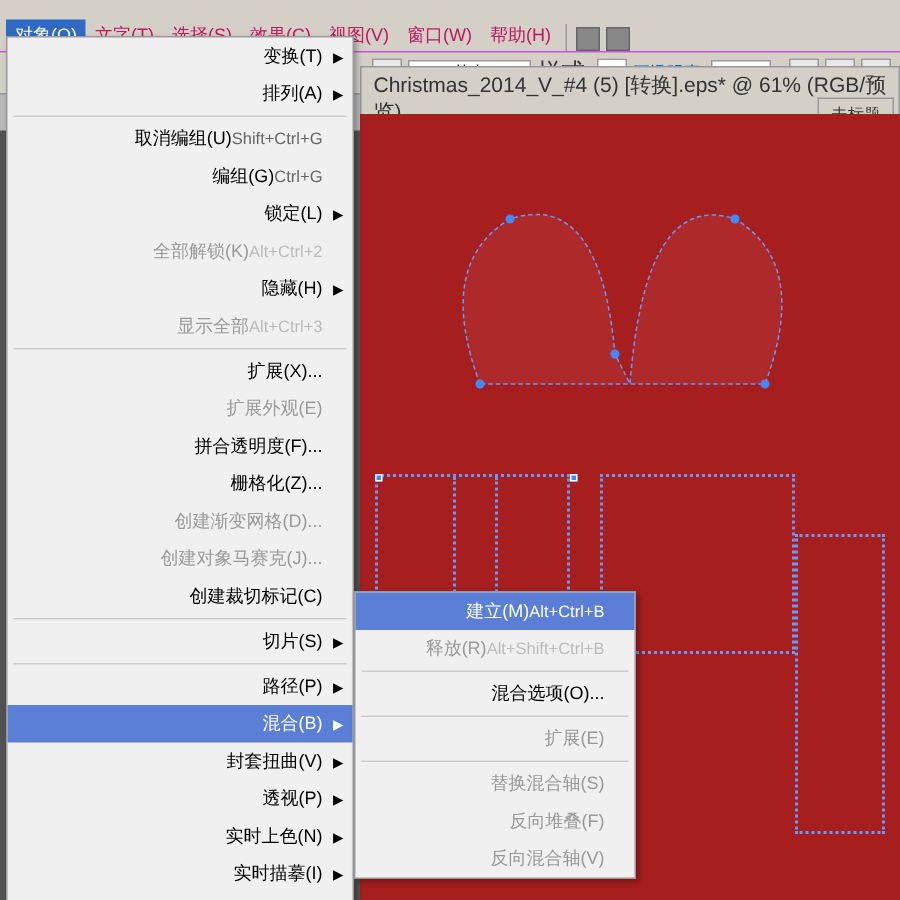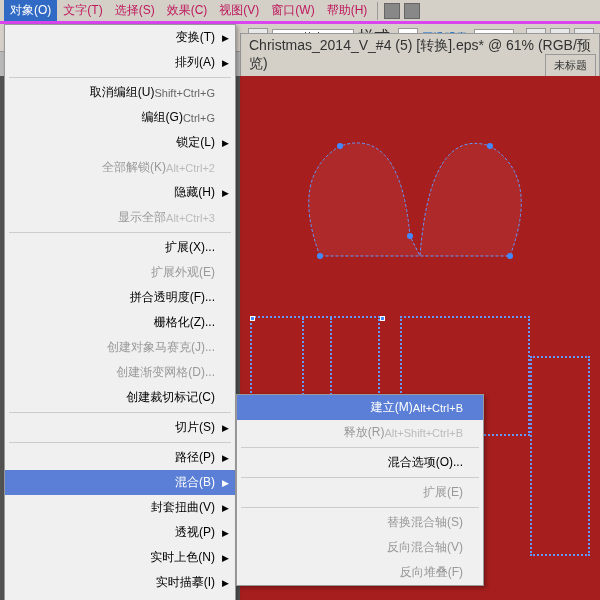--- a/index.html
+++ b/index.html
@@ -1,17 +1,17 @@
 <!DOCTYPE html>
 <html><head>
 <meta charset="utf-8">
 <style>
 *{margin:0;padding:0;box-sizing:border-box;font-family:"Microsoft YaHei",SimSun,sans-serif;font-size:12px}
 body{background:#525252;width:600px;height:600px;overflow:hidden;position:relative}
-.menubar{background:#d4d0c8;display:flex;align-items:center;height:24px;padding:0 4px;border-bottom:3px solid #d946ef}
+.menubar{background:#d4d0c8;display:flex;align-items:flex-end;height:35px;padding:0 4px;border-bottom:1px solid #d946ef}
 .menubar-item{padding:2px 6px;color:#be185d;cursor:default}
 .menubar-item.active{background:#316ac5;color:#fff}
 .menubar-divider{width:1px;height:18px;background:#999;margin:0 4px}
 .menubar-icon{width:16px;height:16px;background:#888;margin:0 2px;display:inline-block;border:1px solid #666}
 .toolbar{background:#d4d0c8;height:28px;display:flex;align-items:center;padding:0 4px;border-bottom:1px solid #999;gap:4px}
 .tb-box{width:20px;height:20px;background:#e8e8e8;border:1px solid #999}
 .tb-wide{width:82px;height:18px;background:#fff;border:1px solid #999;display:flex;align-items:center;justify-content:center;font-size:11px}
 .tb-label{font-size:16px;color:#333}
 .tb-link{color:#0066cc;font-size:11px;text-decoration:underline}
 .tb-input{width:40px;height:18px;background:#fff;border:1px solid #999}
@@ -21,21 +21,21 @@
 .canvas{position:absolute;top:76px;left:240px;right:0;bottom:0;background:#a61e1e;overflow:hidden}
 .dropdown{position:absolute;top:24px;left:4px;width:232px;background:#f0f0f0;border:1px solid #999;box-shadow:2px 2px 4px rgba(0,0,0,0.3);z-index:100}
 .menu-item{display:flex;justify-content:flex-end;align-items:center;padding:4px 20px 4px 24px;color:#000;cursor:default;position:relative}
 .menu-item.disabled{color:#999}
 .menu-item.highlighted{background:#5b7fd6;color:#fff}
 .menu-item.has-sub::after{content:"▶";position:absolute;right:6px;font-size:9px}
 .menu-sep{height:1px;background:#ccc;margin:2px 4px}
 .menu-shortcut{color:#666;font-size:11px}
 .menu-item.disabled .menu-shortcut{color:#bbb}
 .menu-item.highlighted .menu-shortcut{color:#fff}
-.submenu{position:absolute;top:394px;left:236px;width:248px;background:#f0f0f0;border:1px solid #999;box-shadow:2px 2px 4px rgba(0,0,0,0.3);z-index:101}
+.submenu{position:absolute;top:394px;left:236px;width:188px;background:#f0f0f0;border:1px solid #999;box-shadow:2px 2px 4px rgba(0,0,0,0.3);z-index:101}
 .dots{position:absolute;width:5px;height:5px;background:#4488ff;border:1px solid #fff}
 </style>
 </head>
 <body>
 
 <div class="menubar">
   <span class="menubar-item active">对象(O)</span>
   <span class="menubar-item">文字(T)</span>
   <span class="menubar-item">选择(S)</span>
   <span class="menubar-item">效果(C)</span>
@@ -125,24 +125,24 @@
     <div class="menu-item disabled">
       <span>扩展外观(E)</span>
     </div>
     <div class="menu-item">
       <span>拼合透明度(F)...</span>
     </div>
     <div class="menu-item">
       <span>栅格化(Z)...</span>
     </div>
     <div class="menu-item disabled">
-      <span>创建对象马赛克(J)...</span>
+      <span>创建渐变网格(D)...</span>
     </div>
     <div class="menu-item disabled">
-      <span>创建渐变网格(D)...</span>
+      <span>创建对象马赛克(J)...</span>
     </div>
     <div class="menu-item">
       <span>创建裁切标记(C)</span>
     </div>
     <div class="menu-sep"></div>
     <div class="menu-item has-sub">
       <span>切片(S)</span>
     </div>
     <div class="menu-sep"></div>
     <div class="menu-item has-sub">
@@ -182,18 +182,18 @@
     </div>
     <div class="menu-sep"></div>
     <div class="menu-item disabled">
       <span>扩展(E)</span>
     </div>
     <div class="menu-sep"></div>
     <div class="menu-item disabled">
       <span>替换混合轴(S)</span>
     </div>
     <div class="menu-item disabled">
-      <span>反向混合轴(V)</span>
+      <span>反向堆叠(F)</span>
     </div>
     <div class="menu-item disabled">
-      <span>反向堆叠(F)</span>
+      <span>反向混合轴(V)</span>
     </div>
   </div>
 
 </body></html>

